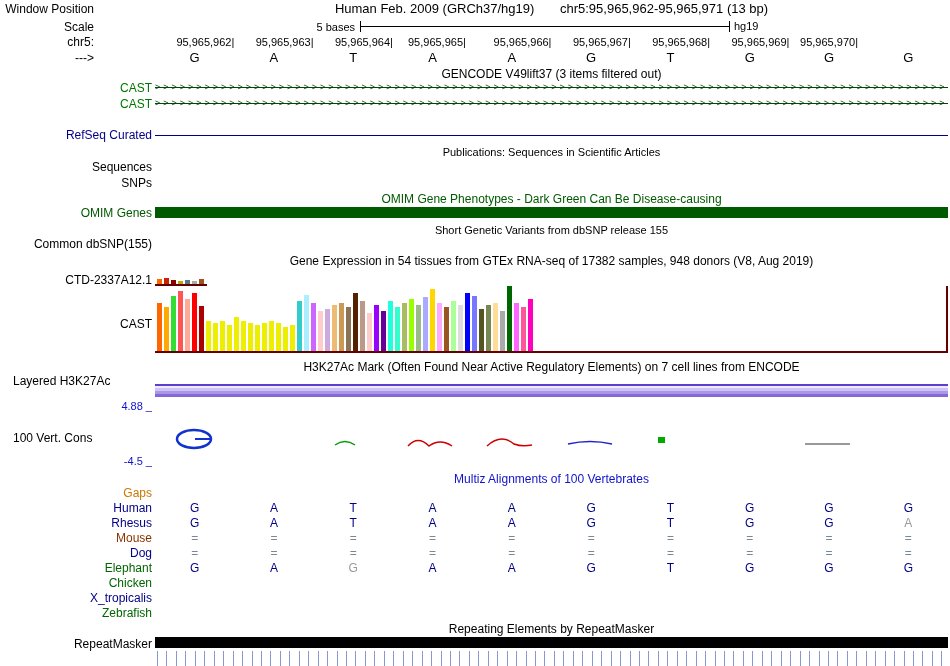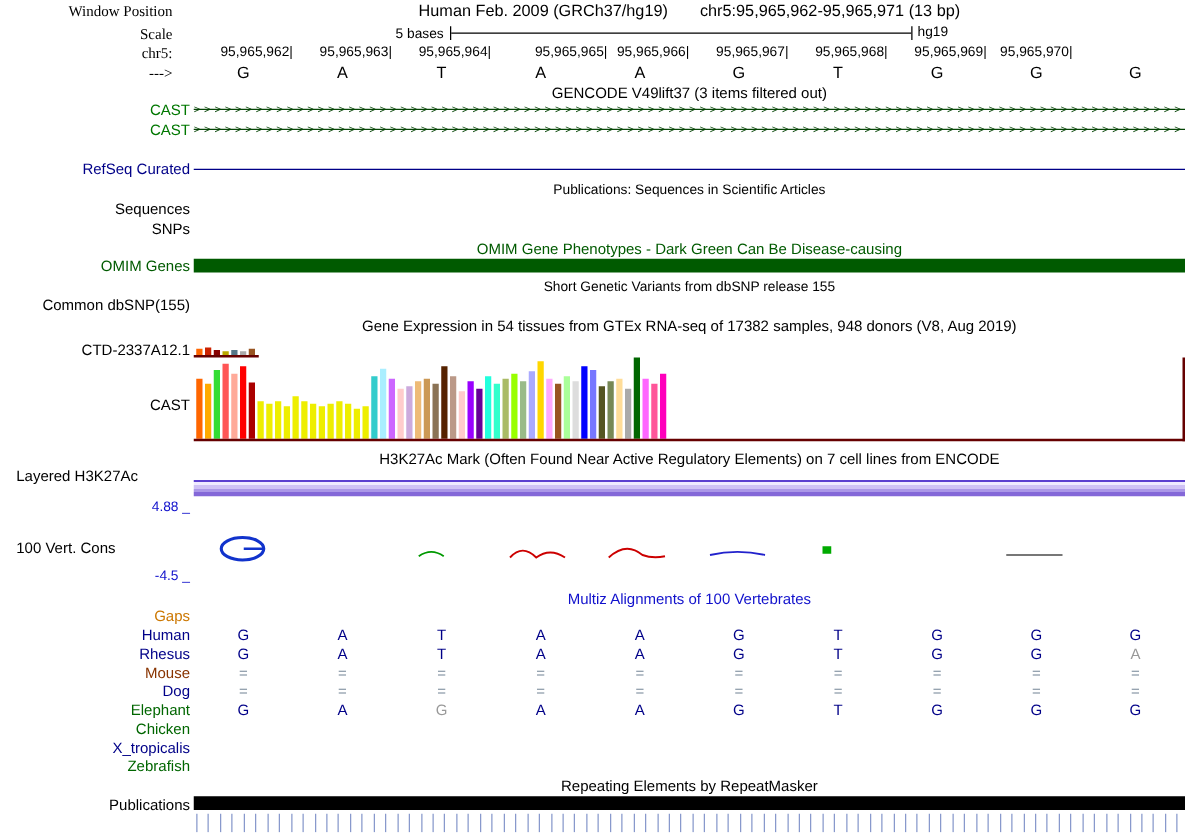--- a/index.html
+++ b/index.html
@@ -1,19 +1,19 @@
 <!DOCTYPE html>
 <html><head>
 <meta charset="utf-8">
 <style>
   html,body{margin:0;padding:0;background:#fff;}
   .page{position:relative;width:950px;height:666px;background:#fff;overflow:hidden;
         font-family:"Liberation Sans",sans-serif;color:#000;}
   .lbl{position:absolute;right:798px;font-size:12px;line-height:14px;white-space:nowrap;color:#000;}
-  .lbl-hdr{right:812px;font-family:Liberation Serif, serif;}
+  .lbl-hdr{right:856px;}
   .lbl-left{left:13px;right:auto;}
   .title{position:absolute;left:155px;width:793px;text-align:center;font-size:12px;line-height:14px;white-space:nowrap;}
   .small{font-size:11px;}
   .blue{color:#1111CC;}
   .green{color:#007700;}
   .dkgreen{color:#005A00;}
   .navy{color:#000088;}
   .orange{color:#CC7700;}
   .row{position:absolute;left:155px;width:793px;height:14px;}
   .rcell{position:absolute;top:0;text-align:right;font-size:11px;line-height:14px;}
@@ -46,21 +46,21 @@
   <div class="lbl lbl-hdr" style="top:20px">Scale</div>
   <div class="lbl" style="top:20px;right:595px;font-size:11px">5 bases</div>
   <div class="scaleline"></div>
   <div style="position:absolute;left:734px;top:20px;font-size:11px">hg19</div>
 
   <div class="lbl lbl-hdr" style="top:35px">chr5:</div>
   <div class="row" style="top:35px">
       <span class="rcell" style="left: 0px; width: 79.3px;">95,965,962|</span>
       <span class="rcell" style="left: 79.3px; width: 79.3px;">95,965,963|</span>
       <span class="rcell" style="left: 158.6px; width: 79.3px;">95,965,964|</span>
-      <span class="rcell" style="left: 237.9px; width: 93px;">95,965,965|</span>
+      <span class="rcell" style="left: 237.9px; width: 73px;">95,965,965|</span>
       <span class="rcell" style="left: 317.2px; width: 79.3px;">95,965,966|</span>
       <span class="rcell" style="left: 396.5px; width: 79.3px;">95,965,967|</span>
       <span class="rcell" style="left: 475.8px; width: 79.3px;">95,965,968|</span>
       <span class="rcell" style="left: 555.1px; width: 79.3px;">95,965,969|</span>
       <span class="rcell" style="left: 634.4px; width: 79.3px; text-align: center;">95,965,970|</span>
     </div>
 
   <div class="lbl lbl-hdr" style="top:51px">---&gt;</div>
   <div class="row" style="top:51px">
       <span class="bcell" style="left: 0px; width: 79.3px;">G</span>
@@ -242,21 +242,21 @@
       <span class="acell" style="left: 630.8px; width: 79.3px; top: 561px; color: rgb(0, 0, 136);">T</span>
       <span class="acell" style="left: 710.1px; width: 79.3px; top: 561px; color: rgb(0, 0, 136);">G</span>
       <span class="acell" style="left: 789.4px; width: 79.3px; top: 561px; color: rgb(0, 0, 136);">G</span>
       <span class="acell" style="left: 868.7px; width: 79.3px; top: 561px; color: rgb(0, 0, 136);">G</span>
       <div class="lbl" style="top: 576px; color: rgb(0, 102, 0);">Chicken</div>
       <div class="lbl" style="top: 591px; color: rgb(0, 0, 136);">X_tropicalis</div>
       <div class="lbl" style="top: 606px; color: rgb(0, 102, 0);">Zebrafish</div>
     </div>
 
   <div class="title" style="top:622px">Repeating Elements by RepeatMasker</div>
-  <div class="lbl" style="top:637px">Publications</div>
+  <div class="lbl" style="top:637px">RepeatMasker</div>
   <div class="hline" style="top:637px;height:11px;background:#000"></div>
 
   <div>
       <div class="btick" style="left: 157px;"></div>
       <div class="btick" style="left: 166.45px;"></div>
       <div class="btick" style="left: 175.9px;"></div>
       <div class="btick" style="left: 185.35px;"></div>
       <div class="btick" style="left: 194.8px;"></div>
       <div class="btick" style="left: 204.25px;"></div>
       <div class="btick" style="left: 213.7px;"></div>

